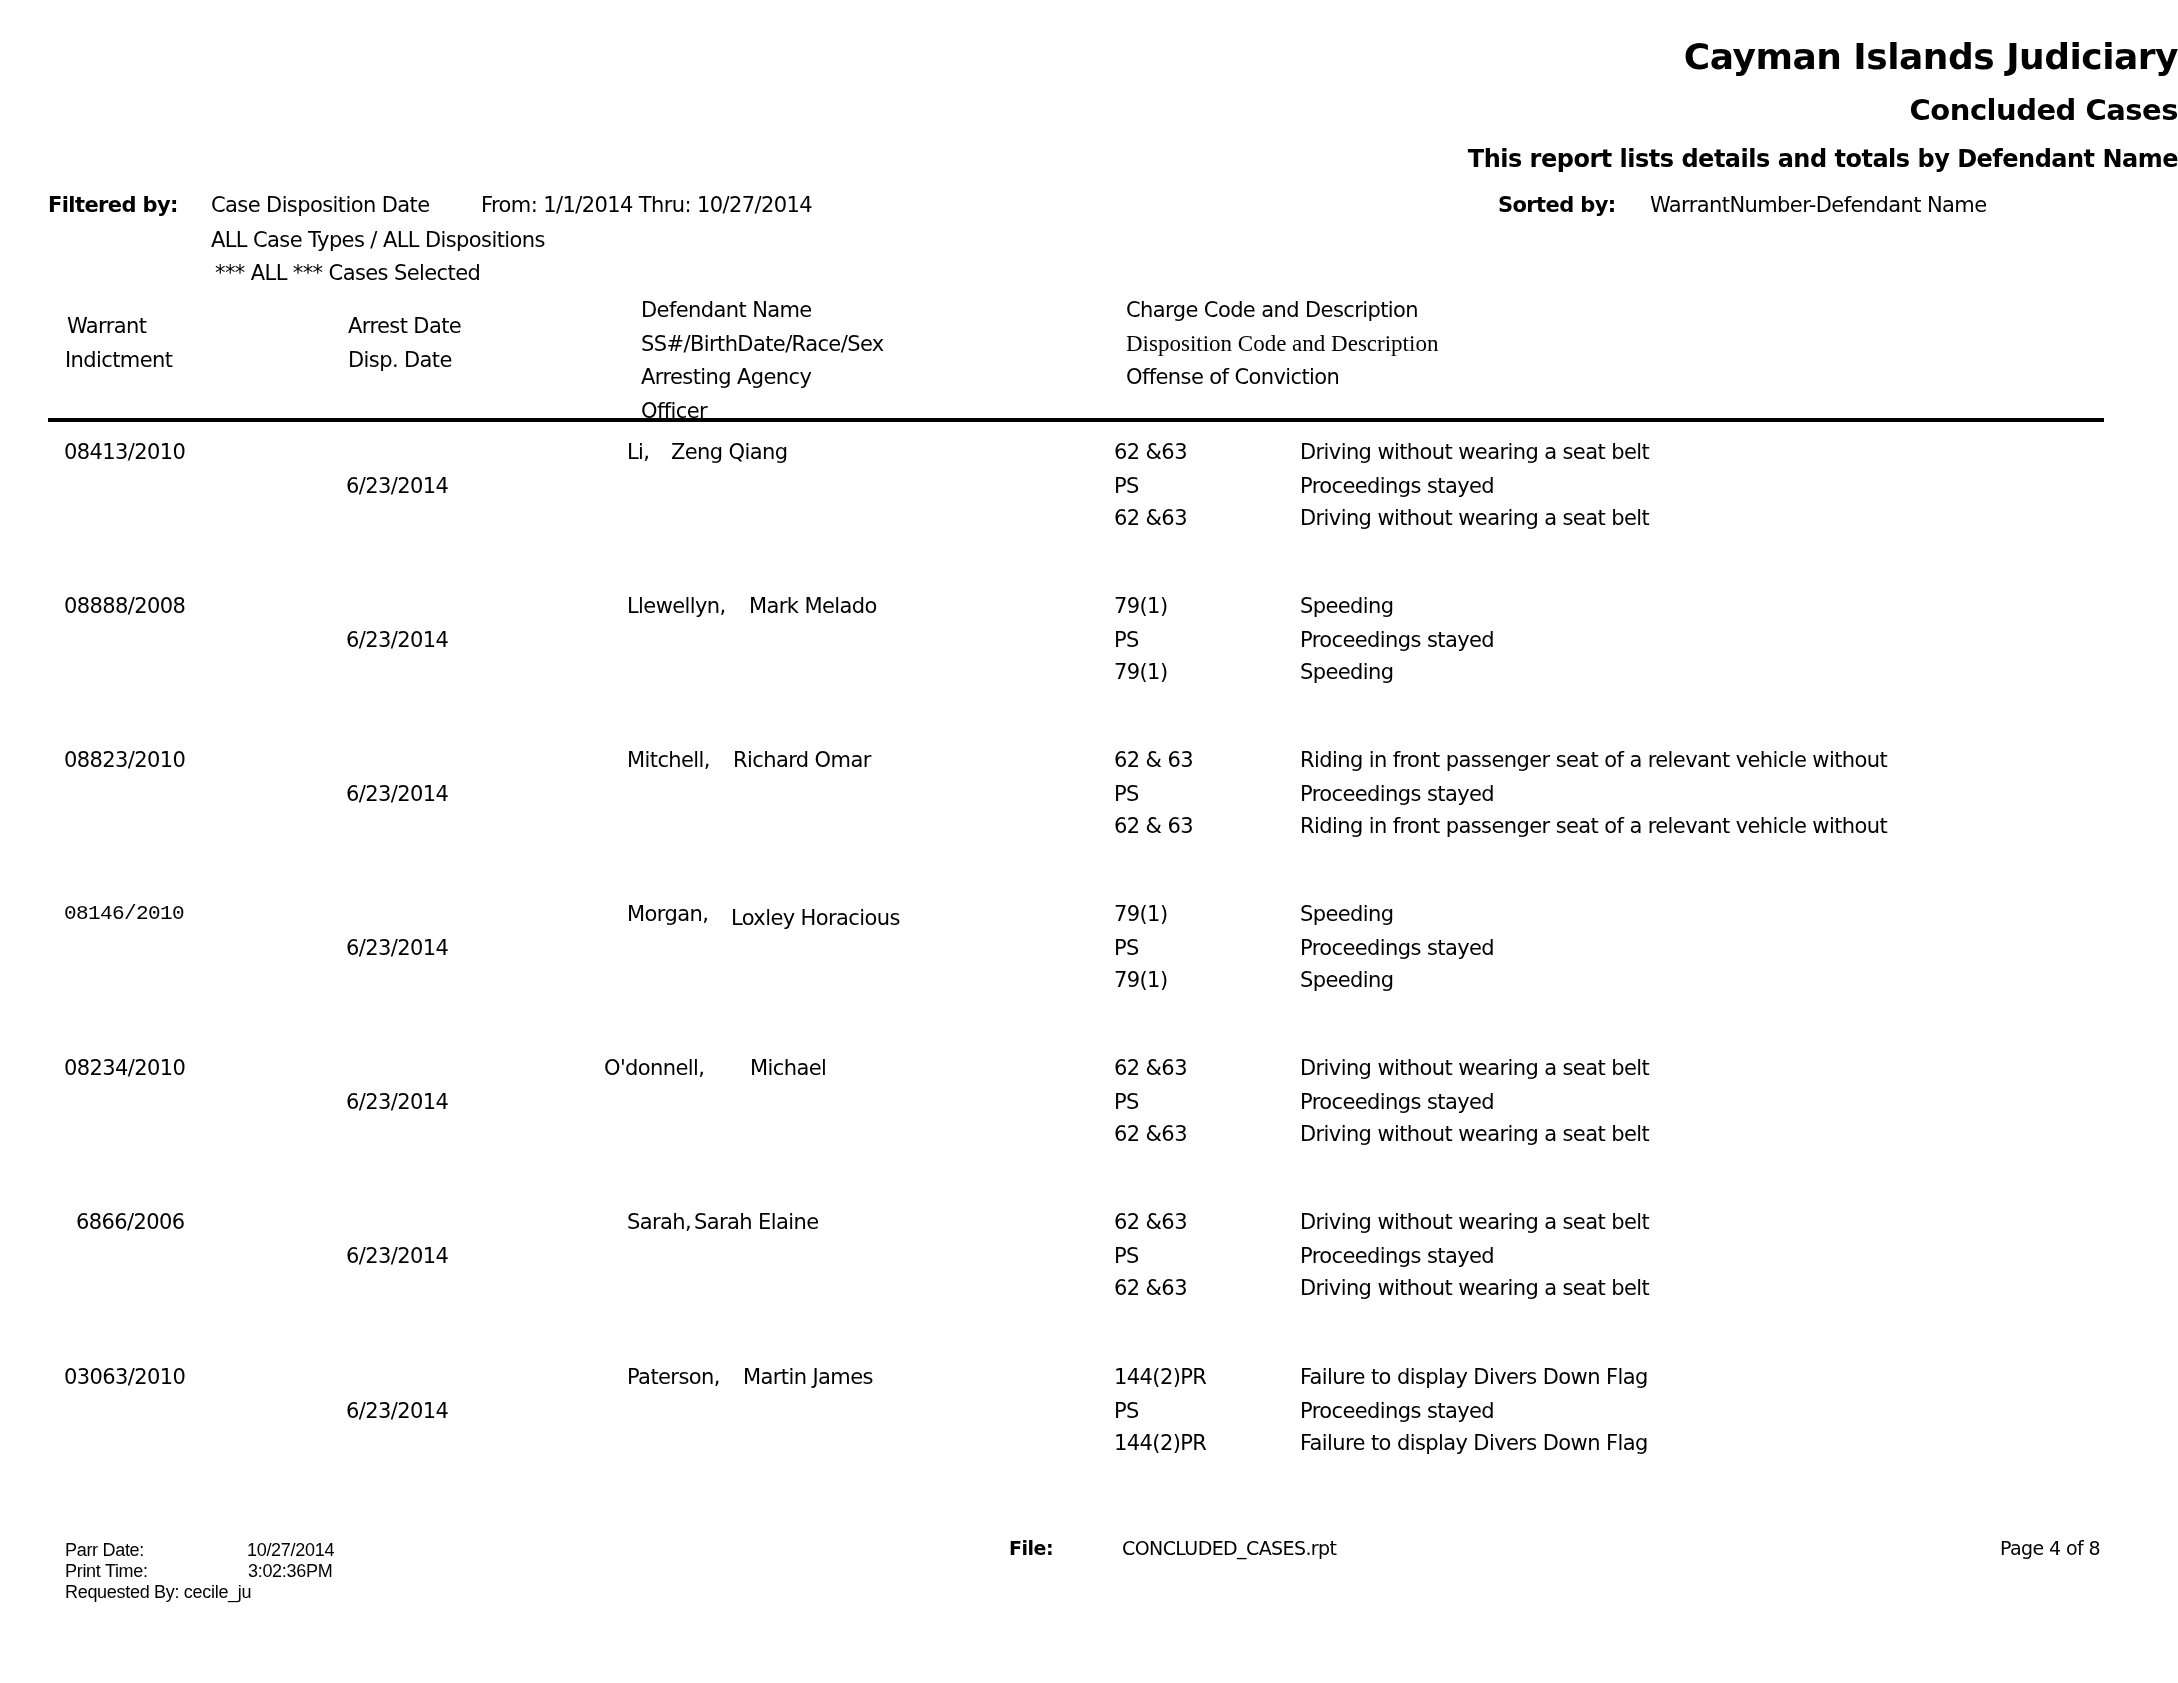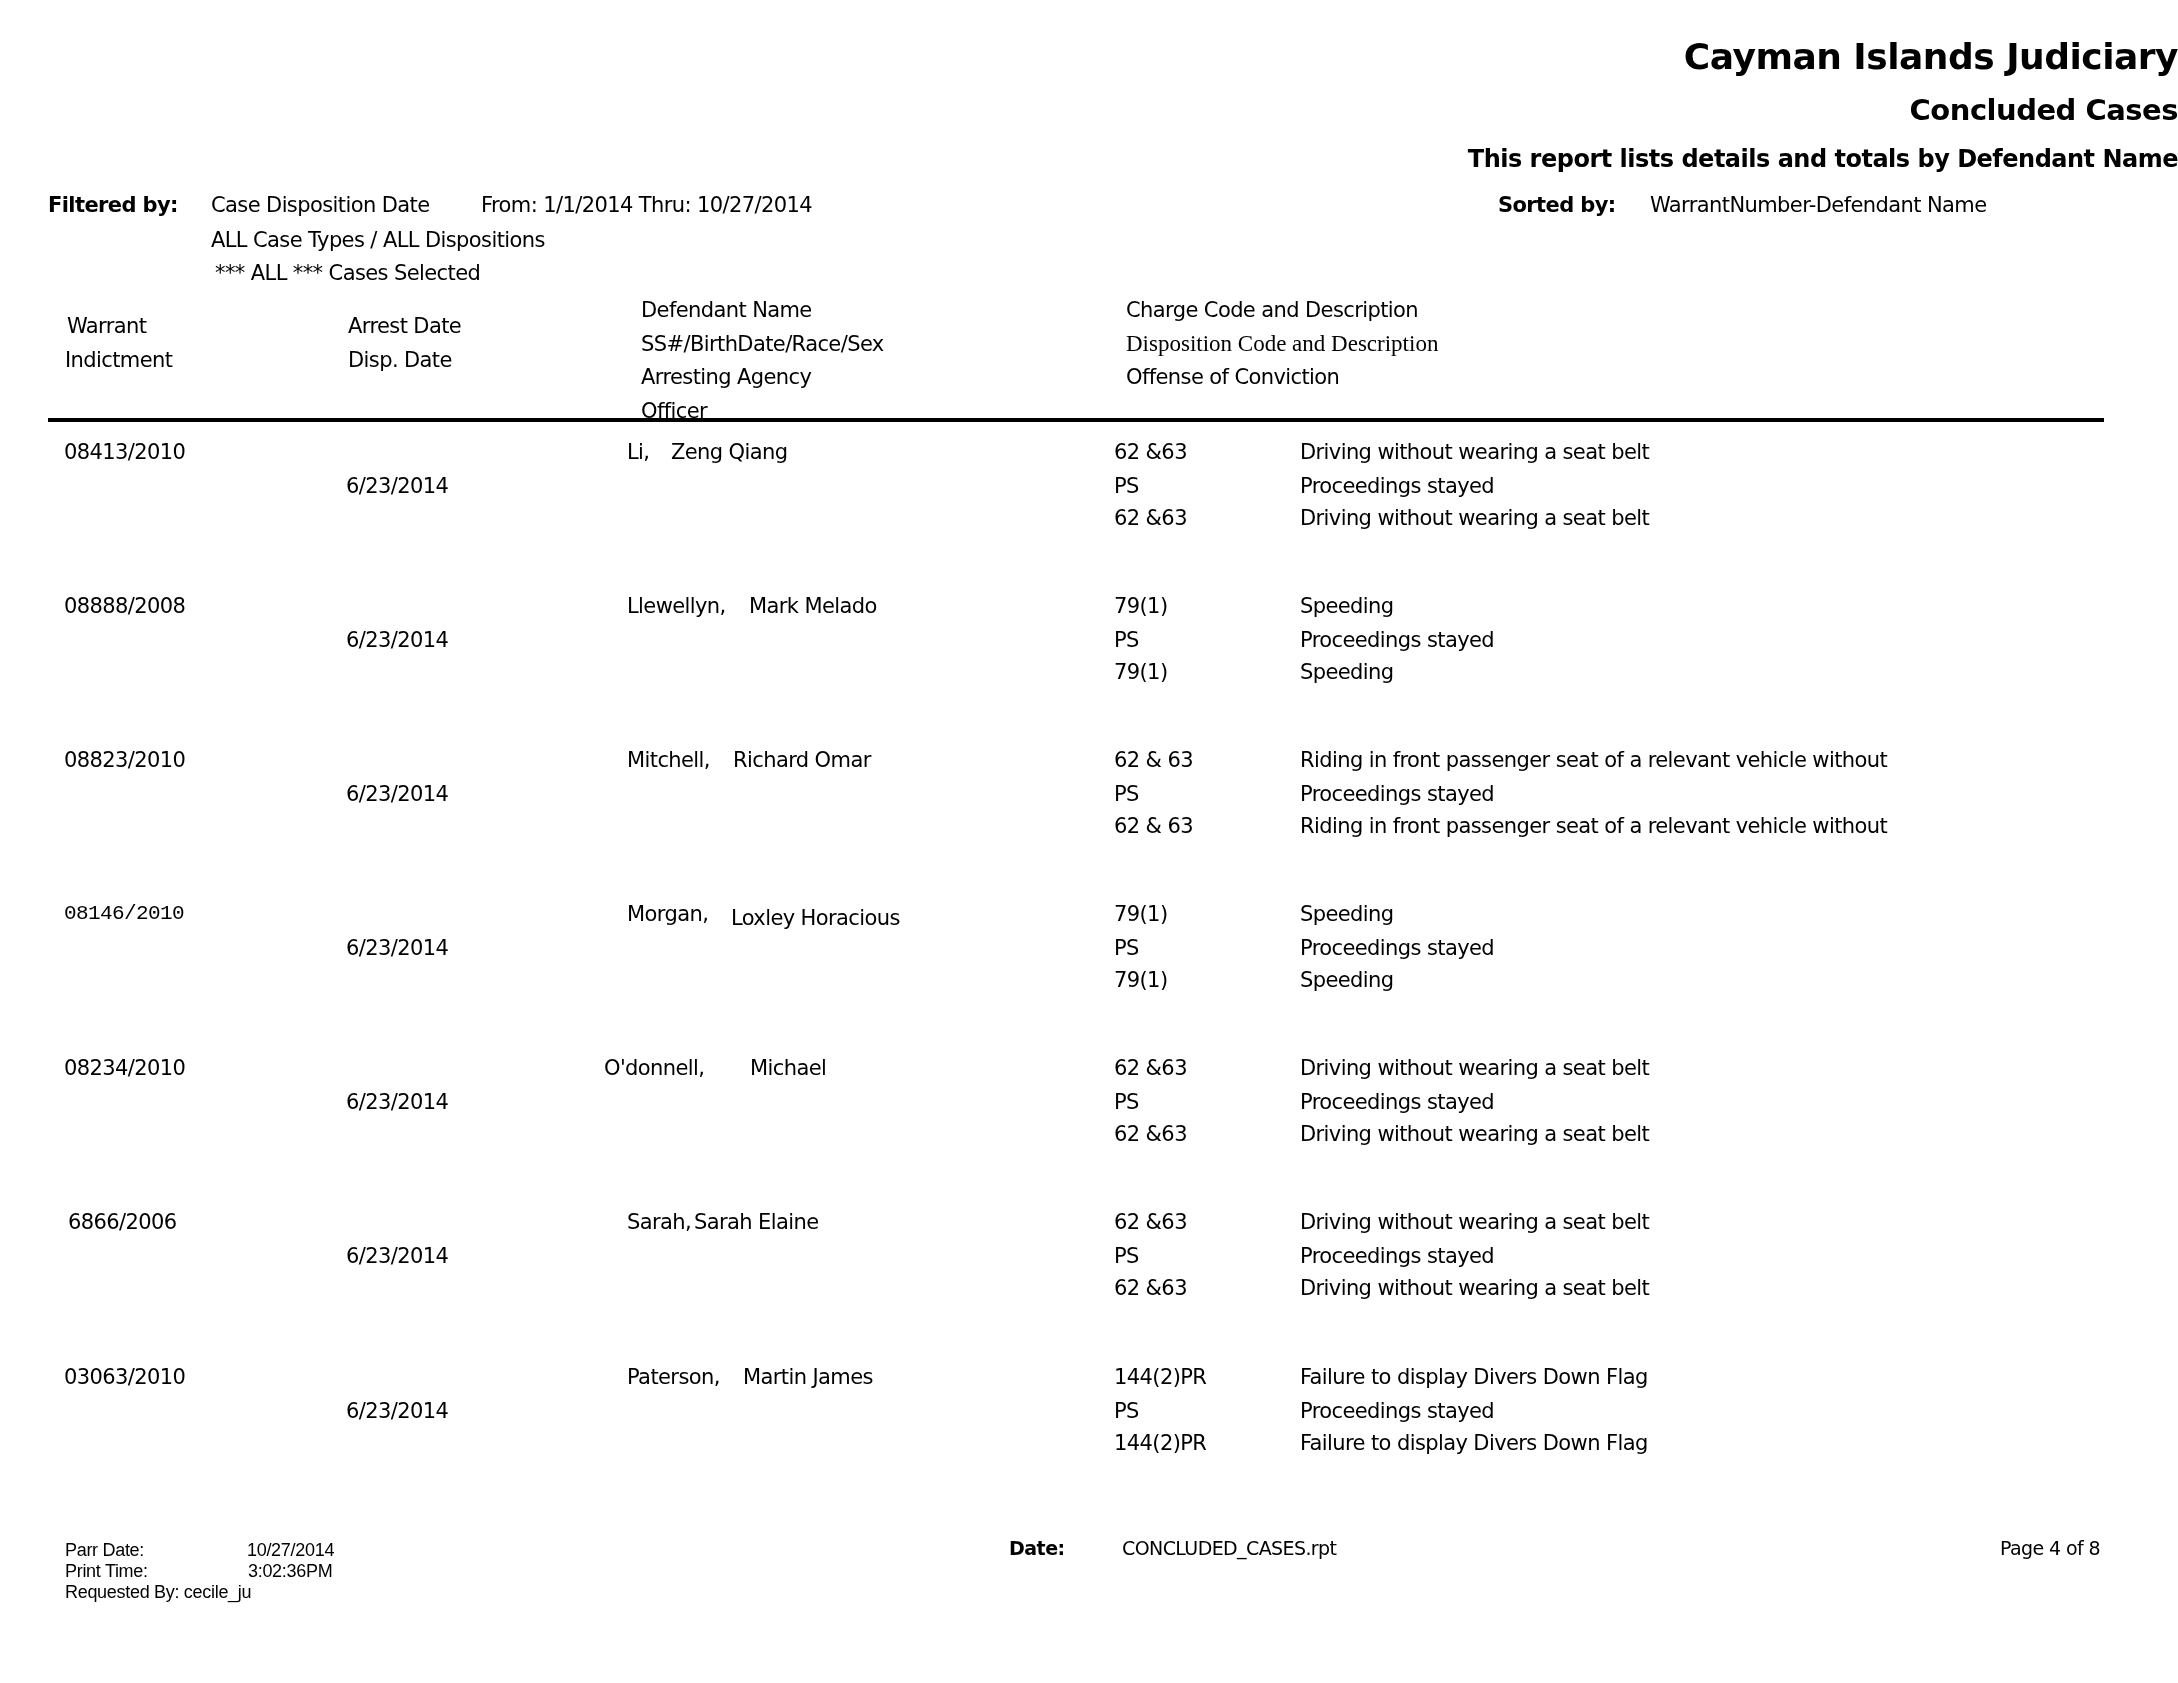--- a/index.html
+++ b/index.html
@@ -112,21 +112,21 @@
     <div class="abs t" style="left:604px; top:0px;">O'donnell,</div>
     <div class="abs t fn" style="top: 0px; left: 750px;">Michael</div>
     <div class="abs t" style="left:1114px; top:0px;">62 &amp;63</div>
     <div class="abs t" style="left:1300px; top:0px;">Driving without wearing a seat belt</div>
     <div class="abs t" style="left:1114px; top:34px;">PS</div>
     <div class="abs t" style="left:1300px; top:34px;">Proceedings stayed</div>
     <div class="abs t" style="left:1114px; top:66px;">62 &amp;63</div>
     <div class="abs t" style="left:1300px; top:66px;">Driving without wearing a seat belt</div>
   </div>
     <div class="case" style="top: 1205px;">
-    <div class="abs t" style="left:68px; top:0px;">6866/2006</div>
+    <div class="abs t" style="left:76px; top:0px;">6866/2006</div>
     <div class="abs t" style="left:346px; top:34px;">6/23/2014</div>
     <div class="abs t" style="left:627px; top:0px;">Sarah,</div>
     <div class="abs t fn" style="top: 0px; left: 694px;">Sarah Elaine</div>
     <div class="abs t" style="left:1114px; top:0px;">62 &amp;63</div>
     <div class="abs t" style="left:1300px; top:0px;">Driving without wearing a seat belt</div>
     <div class="abs t" style="left:1114px; top:34px;">PS</div>
     <div class="abs t" style="left:1300px; top:34px;">Proceedings stayed</div>
     <div class="abs t" style="left:1114px; top:66px;">62 &amp;63</div>
     <div class="abs t" style="left:1300px; top:66px;">Driving without wearing a seat belt</div>
   </div>
@@ -144,17 +144,17 @@
   </div>
   </div>
 
 <div>
   <div class="abs footer" style="left:65px; top:1540px;">Parr Date:</div>
   <div class="abs footer" style="left:247px; top:1540px;">10/27/2014</div>
   <div class="abs footer" style="left:65px; top:1561px;">Print Time:</div>
   <div class="abs footer" style="left:248px; top:1561px;">3:02:36PM</div>
   <div class="abs footer" style="left:65px; top:1582px;">Requested By: cecile_ju</div>
 
-  <div class="abs footer-b" style="left:1009px; top:1537px;">Date:</div>
+  <div class="abs footer-b" style="left:1009px; top:1537px;">File:</div>
   <div class="abs footer2" style="left:1122px; top:1537px;">CONCLUDED_CASES.rpt</div>
   <div class="abs footer2" style="left:2000px; top:1537px;">Page 4 of 8</div>
 </div>
 
 
 </body></html>

